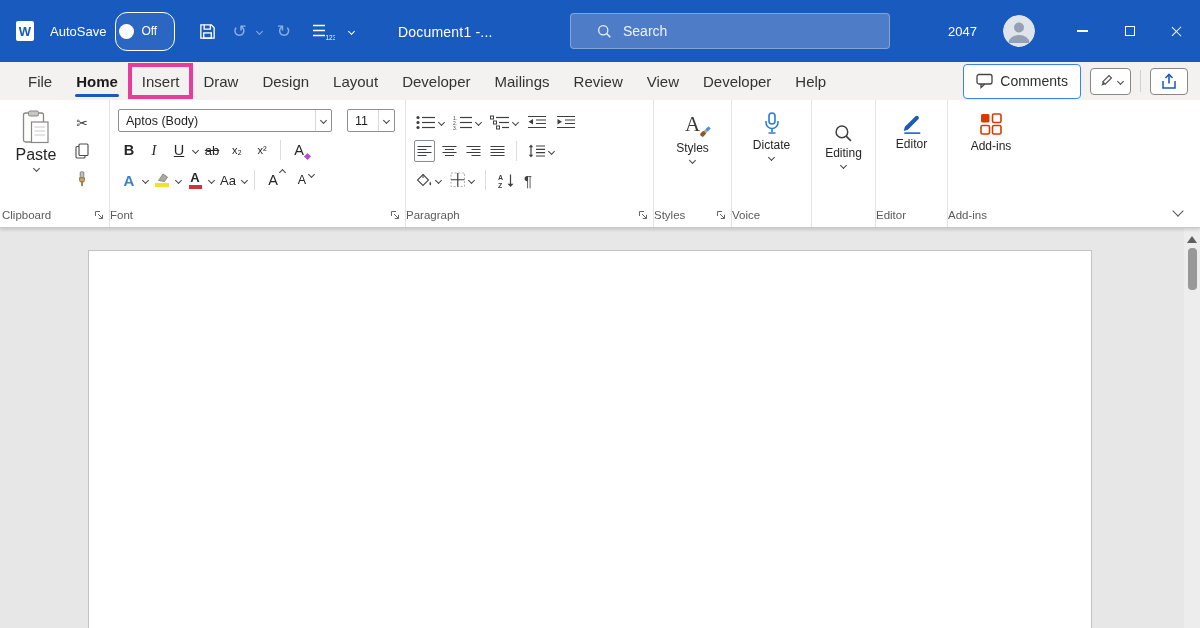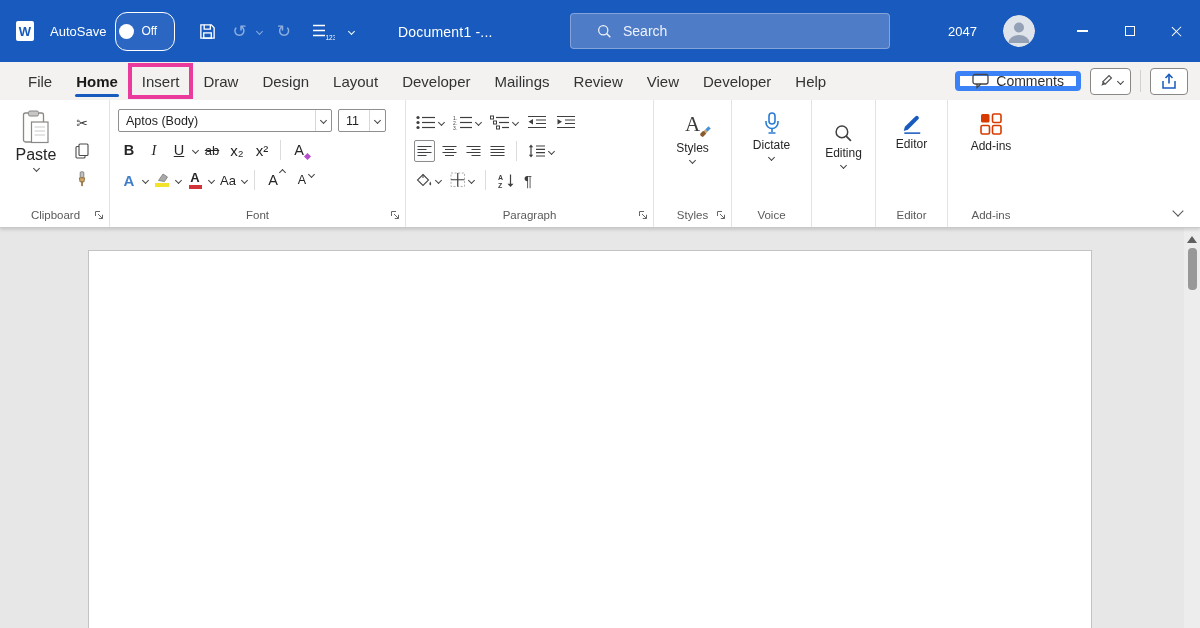--- a/index.html
+++ b/index.html
@@ -43,62 +43,62 @@
   .tabbar { position:absolute; top:62px; left:0; width:100%; height:38px; background:#f3f2f1;
     display:flex; align-items:center; padding-left:16px; }
   .tab { position:relative; height:100%; display:flex; align-items:center; padding:12px 12px;
     font-size:15px; color:#333; cursor:pointer; white-space:nowrap; }
   .tab-active { font-weight:700; color:#1b1b1b; }
   .tab-active::after { content:""; position:absolute; left:11px; right:11px; bottom:3px;
     height:3px; border-radius:2px; background:var(--accent,#185abd); }
   .ann-box { position:absolute; left:-2px; top:1px; right:-2px; bottom:1px;
     border:4px solid var(--annotation,#ea3a9c); pointer-events:none; z-index:5; }
   .tab-actions { position:absolute; right:12px; top:0; height:100%; display:flex; align-items:center; gap:9px; }
-  .comments-btn { display:flex; align-items:center; gap:7px; border:5px solid #3b82f6; border-radius:4px;
-    background:#fff; height:20px; padding:0 12px; font-size:14px; color:#2f2f2f; cursor:pointer; font-family:inherit; }
+  .comments-btn { display:flex; align-items:center; gap:7px; border:1px solid #3b82f6; border-radius:4px;
+    background:#fff; height:35px; padding:0 12px; font-size:14px; color:#2f2f2f; cursor:pointer; font-family:inherit; }
   .pen-btn { display:flex; align-items:center; gap:5px; border:1px solid #8a8886; border-radius:4px;
     background:#fff; height:27px; padding:0 7px; cursor:pointer; }
   .vdiv { width:1px; height:22px; background:#d0d0d0; }
   .share-btn { display:flex; align-items:center; justify-content:center; border:1px solid #8a8886;
     border-radius:4px; background:#fff; height:27px; width:38px; cursor:pointer; }
 
   
   .ribbon { position:absolute; top:100px; left:0; width:100%; height:128px; background:#fff;
     display:flex; padding:0 2px; border-bottom:1px solid #c9c9c9; box-shadow:0 2px 3px rgba(0,0,0,.13); z-index:2; }
   .group { position:relative; border-right:1px solid #e3e3e3; height:100%; flex:none; }
-  .g-label { position:absolute; bottom:6px; left:0; right:0; text-align:center;
+  .g-label { position:absolute; bottom:6px; left:0; right:0; 
     font-size:11.5px; color:#5a5a5a; pointer-events:none; }
   .launcher { position:absolute; right:4px; bottom:6px; cursor:pointer; display:flex; }
   .tiny-chev { display:inline-block; width:5px; height:5px; border-right:1.1px solid #444;
     border-bottom:1.1px solid #444; transform:rotate(45deg); flex:none; }
 
   .clip-wrap { display:flex; padding:10px 6px 0 9px; }
   .paste-btn { display:flex; flex-direction:column; align-items:center; width:50px; cursor:pointer; gap:2px; }
   .paste-label { font-size:16px; color:#262626; }
   .mini-col { display:flex; flex-direction:column; gap:4px; margin-left:8px; padding-top:1px; }
   .mini-btn { width:26px; height:24px; display:flex; align-items:center; justify-content:center;
     border:none; background:none; cursor:pointer; font-size:14px; color:#3f3f3f; }
 
   .font-wrap { display:flex; flex-direction:column; gap:6px; padding:9px 8px 0; }
-  .combo-row { display:flex; gap:6px;text-align:center; }
+  .combo-row { display:flex; gap:15px;text-align:center; }
   .combo { display:flex; align-items:center; height:23px; border:1px solid #8f8f8f; border-radius:2px;
     background:#fff; font-size:12.5px; color:#1f1f1f; padding-left:7px; cursor:pointer; }
   .cchev { margin-left:auto; width:16px; align-self:stretch; display:flex; align-items:center;
     justify-content:center; border-left:1px solid #d8d8d8; }
   .fname { width:214px; } .fsize { width:48px; }
   .btn-row { display:flex; align-items:center; gap:3px; }
   .fbtn { min-width:22px; height:24px; display:flex; align-items:center; justify-content:center;
     font-size:14.5px; color:#262626; border:none; background:none; cursor:pointer; position:relative;
     padding:0 2px; font-family:inherit; }
   .divider { width:1px; height:20px; background:#dcdcdc; margin:0 4px; flex:none; }
   .g-bold { font-weight:700; }
   .g-italic { font-style:italic; font-family:"Liberation Serif", serif; }
   .g-underline { text-decoration:underline; }
   .g-strike { text-decoration:line-through; font-size:13px; }
-  .g-script { font-size:15px; }
+  .g-script { font-size:11px; }
   .diamond { position:absolute; right:0; bottom:3px; width:5px; height:5px;
     background:#b54fd0; transform:rotate(45deg); }
   .effects-a { color:#3f7fc9; font-weight:700; font-size:15px; }
   .stacked { display:flex; flex-direction:column; align-items:center; gap:1px; }
   .hl-bar { width:14px; height:4px; background:var(--highlight-yellow,#f2e22b); }
   .fc-bar { width:13px; height:4px; background:var(--font-color-red,#d13438); }
   .fc-a { font-size:13px; font-weight:600; line-height:1; }
   .caret-up, .caret-dn { position:absolute; top:2px; right:-1px; width:5px; height:5px;
     border-right:1.1px solid #444; border-bottom:1.1px solid #444; }
   .caret-up { transform:rotate(225deg); }

